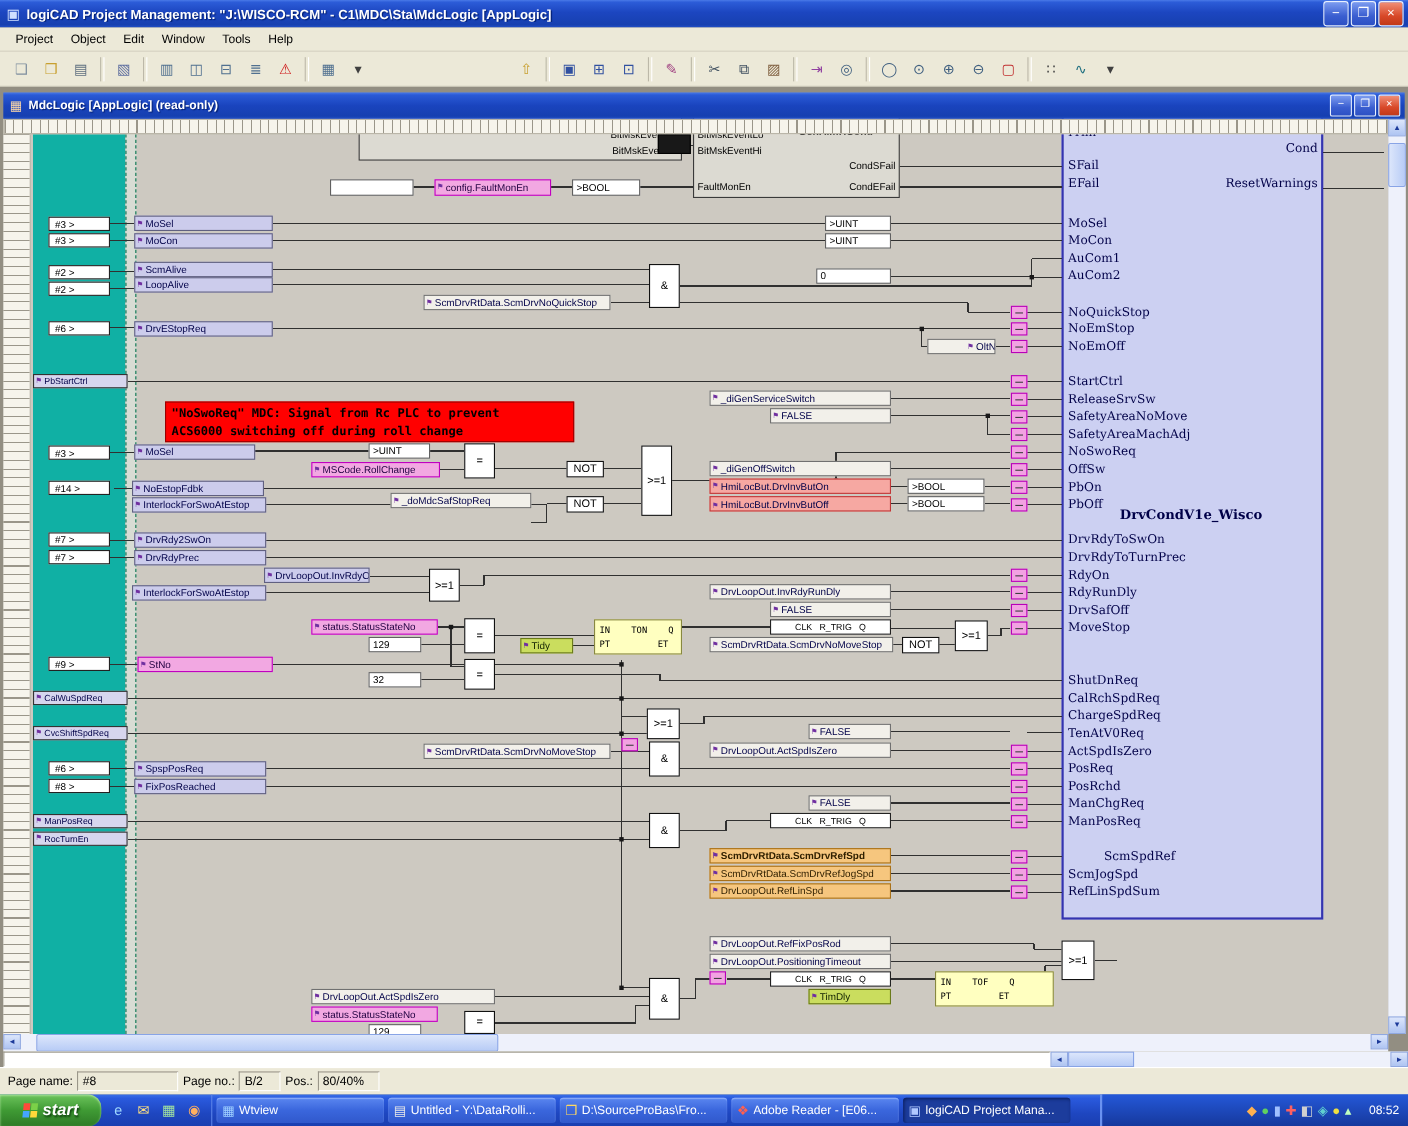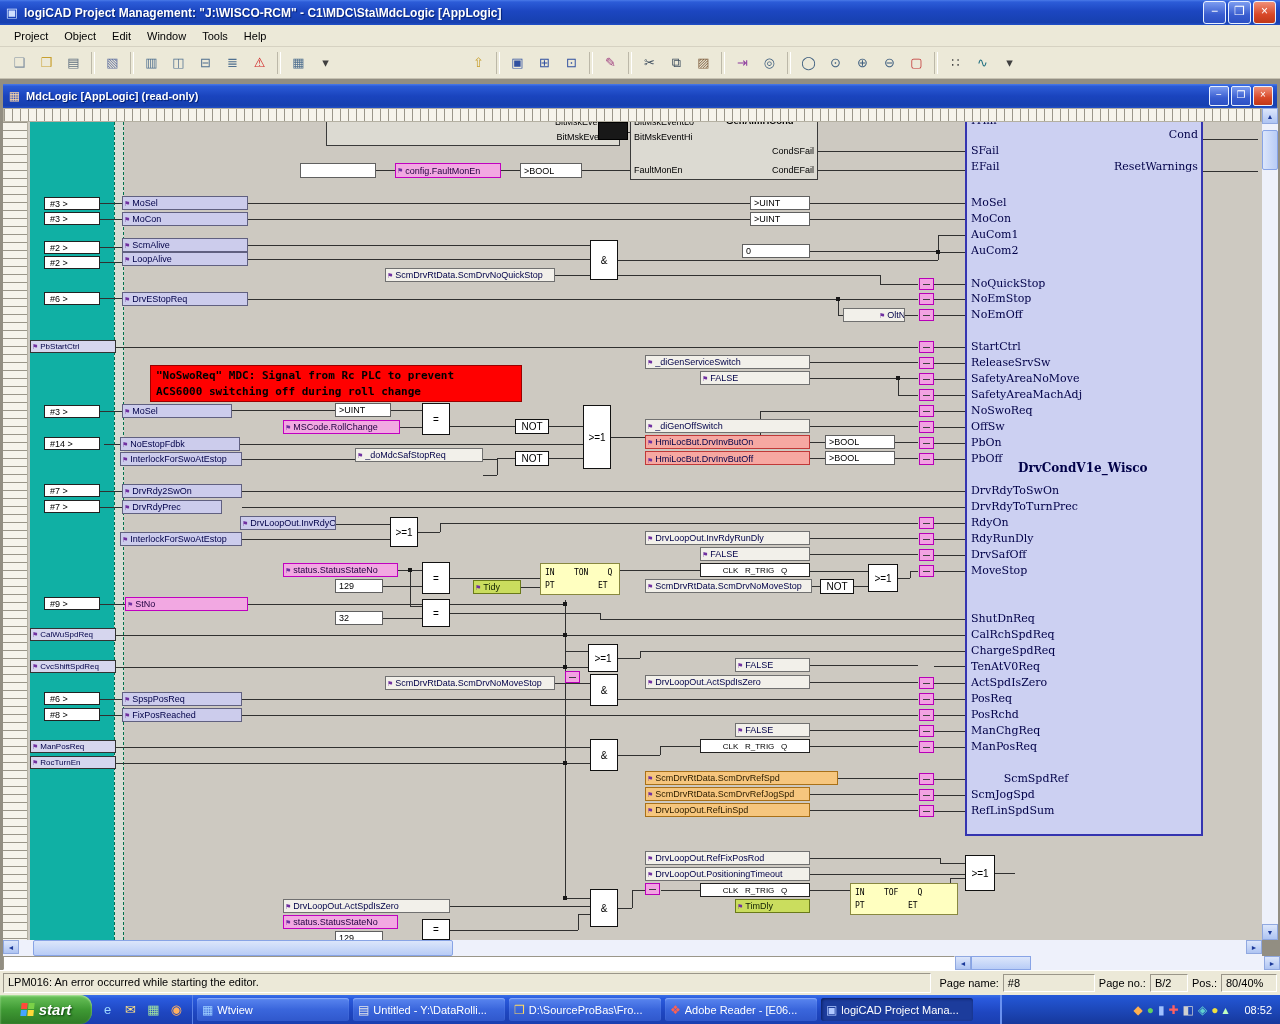--- a/index.html
+++ b/index.html
@@ -408,21 +408,21 @@
       <span>NoEstopFdbk</span>
     </div>
     <div class="node sig" style="left: 120px; top: 452px; width: 122px; height: 14px;">
       <span class="flag">⚑</span>
       <span>InterlockForSwoAtEstop</span>
     </div>
     <div class="node sig" style="left: 122px; top: 484px; width: 120px; height: 14px;">
       <span class="flag">⚑</span>
       <span>DrvRdy2SwOn</span>
     </div>
-    <div class="node sig" style="left: 122px; top: 500px; width: 100px; height: 14px;">
+    <div class="node sig" style="left: 122px; top: 500px; width: 120px; height: 14px;">
       <span class="flag">⚑</span>
       <span>DrvRdyPrec</span>
     </div>
     <div class="node sig" style="left: 240px; top: 516px; width: 96px; height: 14px;">
       <span class="flag">⚑</span>
       <span>DrvLoopOut.InvRdyOn</span>
     </div>
     <div class="node sig" style="left: 120px; top: 532px; width: 122px; height: 14px;">
       <span class="flag">⚑</span>
       <span>InterlockForSwoAtEstop</span>
@@ -530,21 +530,21 @@
       <span>ScmDrvRtData.ScmDrvNoMoveStop</span>
     </div>
     <div class="node sigw" style="left: 645px; top: 675px; width: 165px; height: 14px;">
       <span class="flag">⚑</span>
       <span>DrvLoopOut.ActSpdIsZero</span>
     </div>
     <div class="node sigw" style="left: 735px; top: 723px; width: 75px; height: 14px;">
       <span class="flag">⚑</span>
       <span>FALSE</span>
     </div>
-    <div class="node sigo" style="left: 645px; top: 771px; width: 193px; height: 14px;">
+    <div class="node sigo" style="left: 645px; top: 771px; width: 165px; height: 14px; font-weight: bold;">
       <span class="flag">⚑</span>
       <span>ScmDrvRtData.ScmDrvRefSpd</span>
     </div>
     <div class="node sigo" style="left: 645px; top: 787px; width: 165px; height: 14px;">
       <span class="flag">⚑</span>
       <span>ScmDrvRtData.ScmDrvRefJogSpd</span>
     </div>
     <div class="node sigo" style="left: 645px; top: 803px; width: 165px; height: 14px;">
       <span class="flag">⚑</span>
       <span>DrvLoopOut.RefLinSpd</span>
@@ -862,21 +862,20 @@
 <div id="strip2">
   <div class="pane"></div>
   <div class="mini">
     <div class="sarrow">◄</div>
     <div class="mthumb"></div>
     <div class="sarrow" style="margin-left:auto">►</div>
   </div>
 </div>
 
 <div id="statusbar">
-  <div class="sb-msg">LPM016: An error occurred while starting the editor.</div>
   <span class="sb-label">Page name:</span>
   <div class="sb-box" style="width:92px">#8</div>
   <span class="sb-label">Page no.:</span>
   <div class="sb-box" style="width:38px">B/2</div>
   <span class="sb-label">Pos.:</span>
   <div class="sb-box" style="width:56px">80/40%</div>
 </div>
 
 <div id="taskbar">
   <div id="startbtn">

